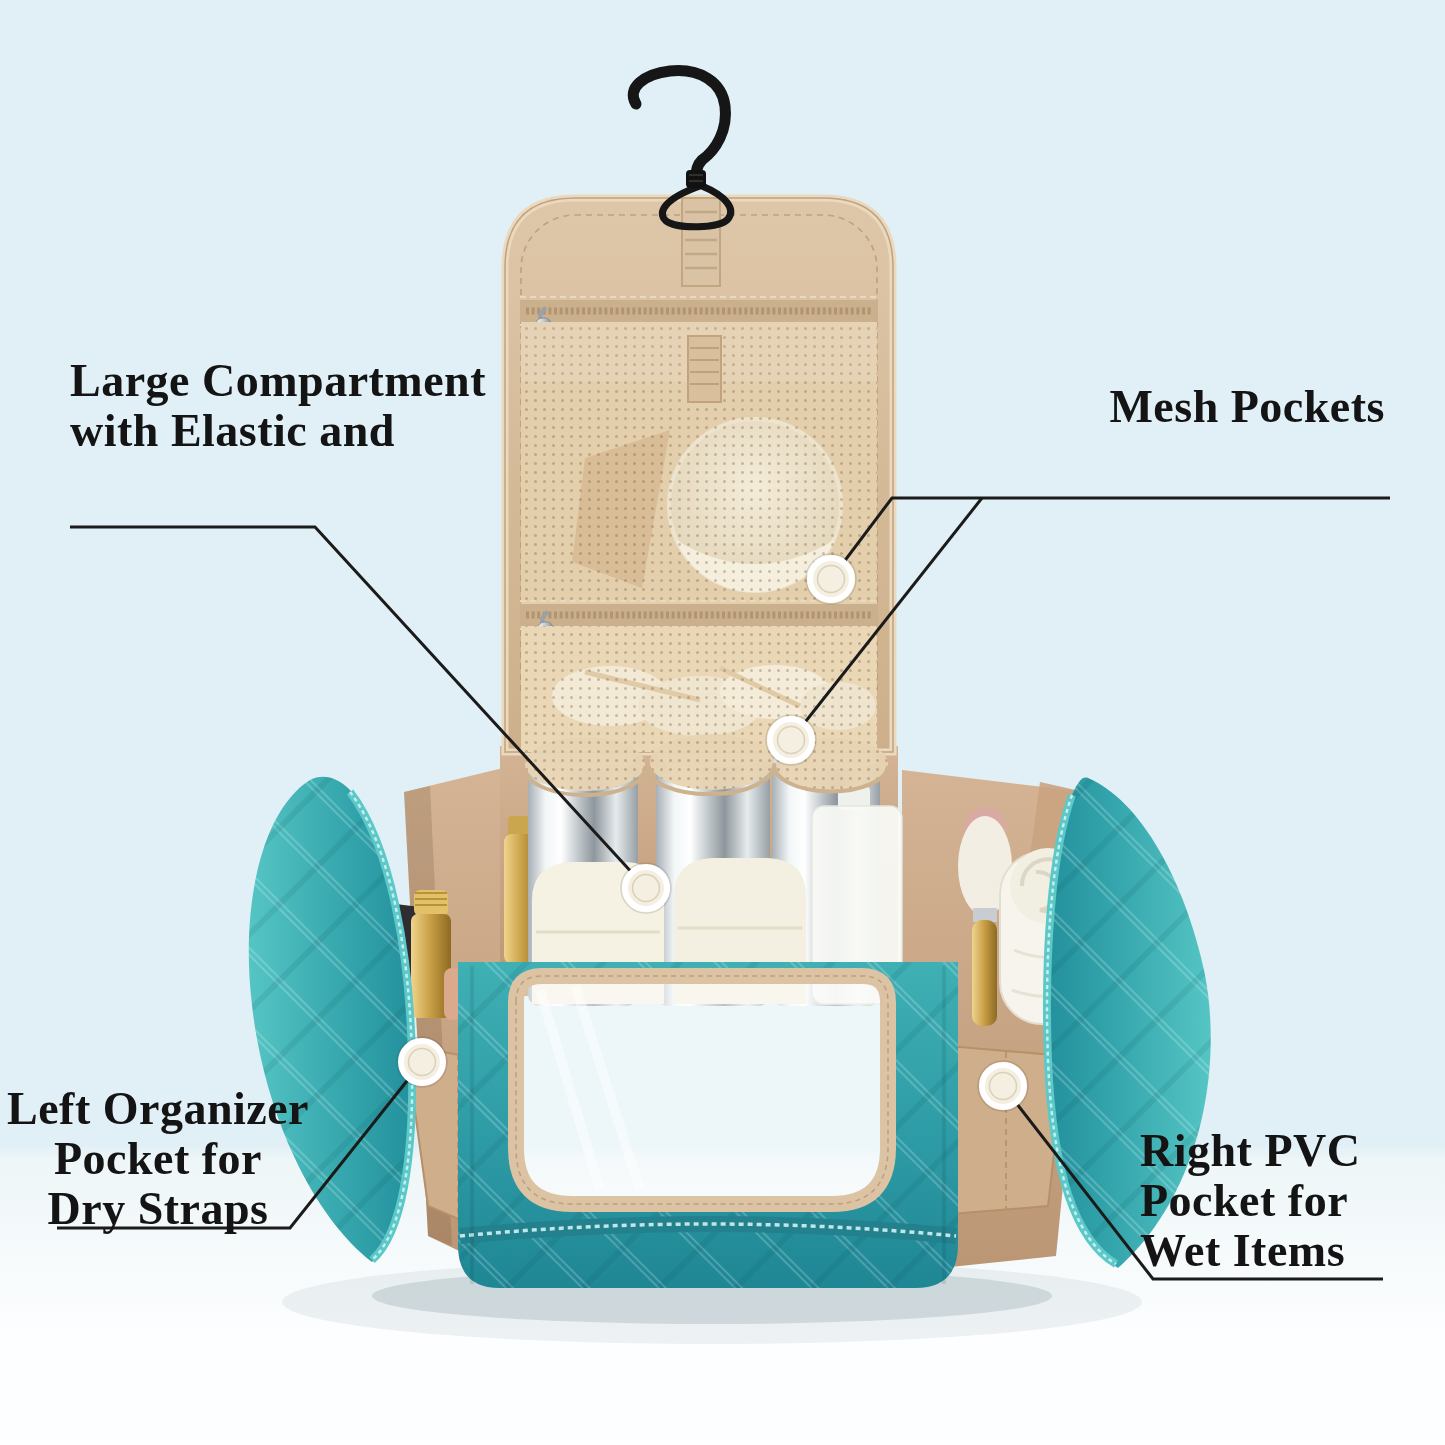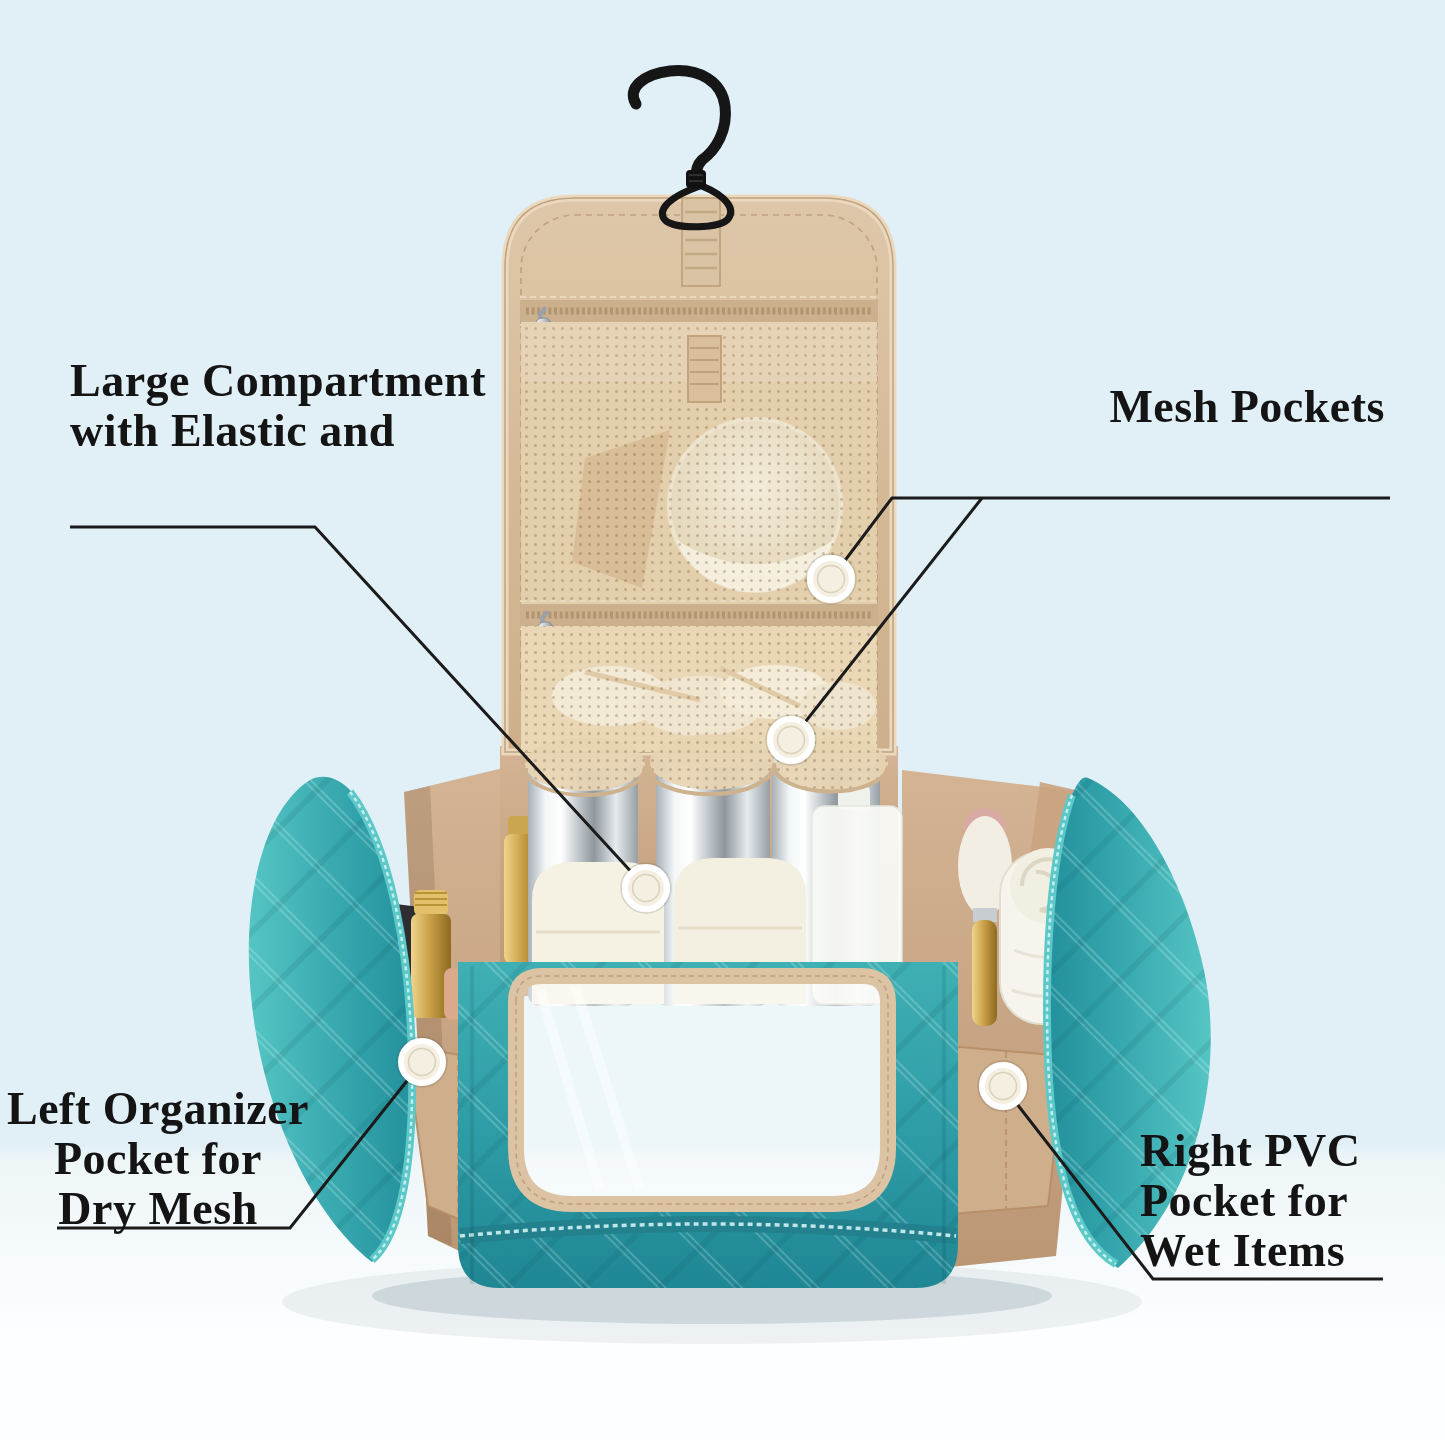--- a/index.html
+++ b/index.html
@@ -319,21 +319,21 @@
     <span class="cl-line">with Elastic and</span>
   </div>
 
   <div class="callout-label lbl-mesh">
     <span class="cl-line">Mesh Pockets</span>
   </div>
 
   <div class="callout-label lbl-left">
     <span class="cl-line">Left Organizer</span>
     <span class="cl-line">Pocket for</span>
-    <span class="cl-line">Dry Mesh</span>
+    <span class="cl-line">Dry Straps</span>
   </div>
 
   <div class="callout-label lbl-right">
     <span class="cl-line">Right PVC</span>
     <span class="cl-line">Pocket for</span>
     <span class="cl-line">Wet Items</span>
   </div>
 
 </div>
 

